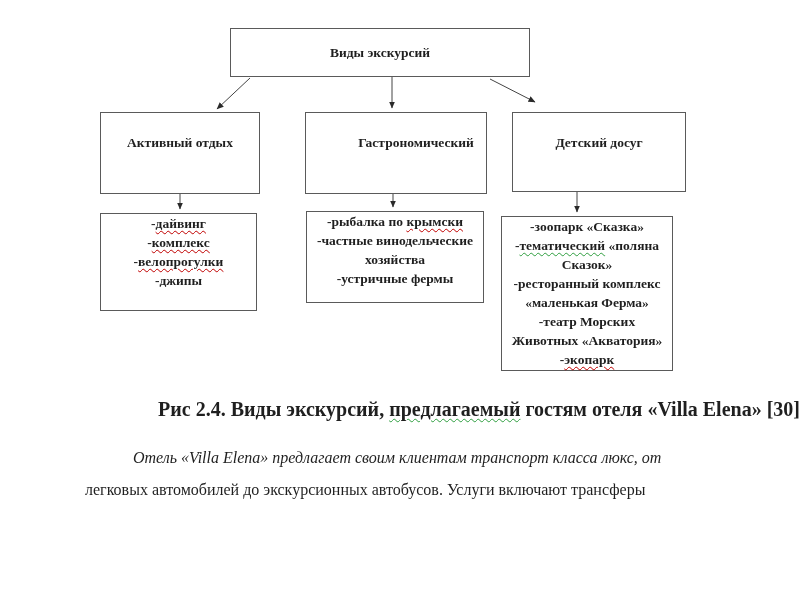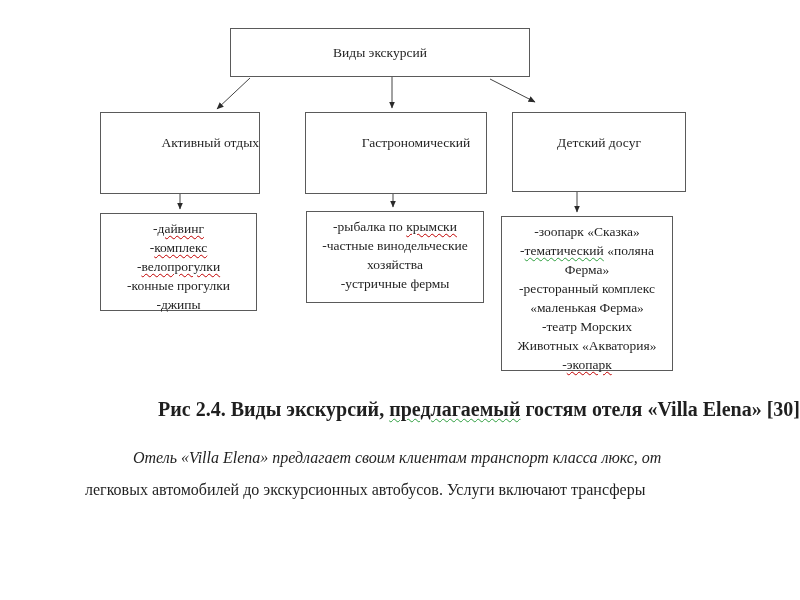--- a/index.html
+++ b/index.html
@@ -17,38 +17,38 @@
     font-family:"Liberation Serif", serif;
     color:var(--ink);
   }
   .connectors{position:absolute;left:0;top:0;width:800px;height:600px;pointer-events:none;}
   .box{
     position:absolute;
     border:1px solid var(--border);
     background:#ffffff;
     box-sizing:border-box;
     text-align:center;
+    font-weight:bold;
   }
   .root-box{
     left:230px;top:28px;width:300px;height:49px;
     display:flex;align-items:center;justify-content:center;
     font-size:13.5px;
   }
   .branch-box{
     display:flex;align-items:flex-start;justify-content:center;
     padding-top:22px;
     font-size:13.5px;
   }
-  .branch-active{left:100px;top:112px;width:160px;height:82px;justify-content:flex-end;}
+  .branch-active{left:100px;top:112px;width:160px;height:82px;}
   .branch-gastro{left:305px;top:112px;width:182px;height:82px;padding-left:40px;}
   .branch-kids{left:512px;top:112px;width:174px;height:80px;}
   .detail-box{
     font-size:13.5px;
     line-height:19px;
-    padding-top:5px;
   }
   .detail-active{left:100px;top:213px;width:157px;height:98px;}
   .detail-gastro{left:306px;top:211px;width:178px;height:92px;}
   .detail-kids{left:501px;top:216px;width:172px;height:155px;}
   .dline{white-space:nowrap;}
   .u-red{
     text-decoration-line:underline;
     text-decoration-style:wavy;
     text-decoration-color:var(--spell);
     text-decoration-thickness:1px;
@@ -105,33 +105,32 @@
   <span>Гастрономический</span>
 </div>
 <div class="box branch-box branch-kids">
   <span>Детский досуг</span>
 </div>
 
 <div class="box detail-box detail-active">
     <div class="dline"><span>-</span><span class="u-red">дайвинг</span></div>
     <div class="dline"><span>-</span><span class="u-red">комплекс</span></div>
     <div class="dline"><span>-</span><span class="u-red">велопрогулки</span></div>
-    <div class="dline"><span>-конные прогулки</span></div>
     <div class="dline"><span>-джипы</span></div>
   </div>
 <div class="box detail-box detail-gastro">
     <div class="dline"><span>-рыбалка по </span><span class="u-red">крымски</span></div>
     <div class="dline"><span>-частные винодельческие</span></div>
     <div class="dline"><span>хозяйства</span></div>
     <div class="dline"><span>-устричные фермы</span></div>
   </div>
 <div class="box detail-box detail-kids">
     <div class="dline"><span>-зоопарк «Сказка»</span></div>
     <div class="dline"><span>-</span><span class="u-green">тематический</span><span> «поляна</span></div>
-    <div class="dline"><span>Ферма»</span></div>
+    <div class="dline"><span>Сказок»</span></div>
     <div class="dline"><span>-ресторанный комплекс</span></div>
     <div class="dline"><span>«маленькая Ферма»</span></div>
     <div class="dline"><span>-театр Морских</span></div>
     <div class="dline"><span>Животных «Акватория»</span></div>
     <div class="dline"><span>-</span><span class="u-red">экопарк</span></div>
   </div>
 
 <div class="caption"><span>Рис 2.4. Виды экскурсий, </span><span class="u-green">предлагаемый</span><span> гостям отеля «Villa Elena» [30]</span></div>
 
 <div class="paragraph">

